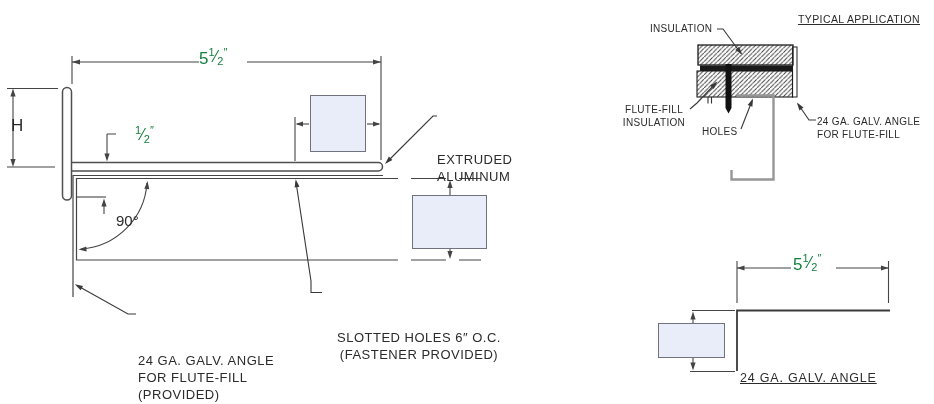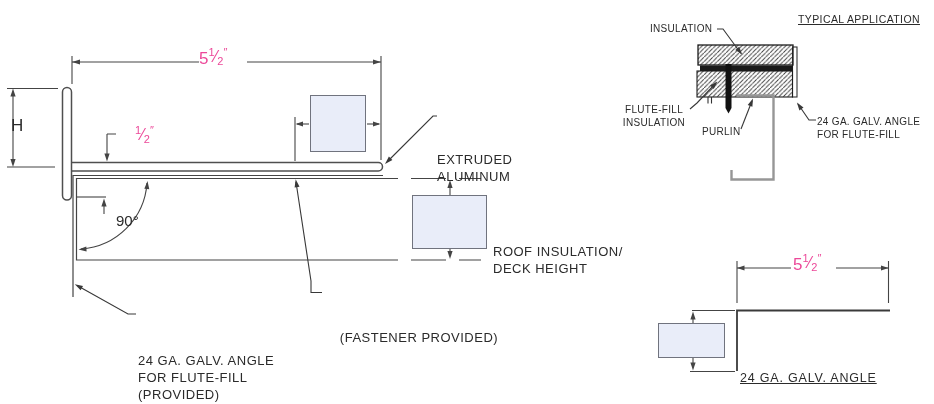--- a/index.html
+++ b/index.html
@@ -7,21 +7,21 @@
     position:relative;width:934px;height:404px;background:#ffffff;overflow:hidden;
     font-family:"Liberation Sans", sans-serif;color:#2b2b2b;
   }
   #stage svg{position:absolute;left:0;top:0;}
   .lbl{position:absolute;white-space:nowrap;color:#2b2b2b;letter-spacing:0.5px;}
   .lbl-13{font-size:13px;line-height:16.5px;margin-top:44px;}
   .lbl-10{font-size:10px;line-height:12.5px;letter-spacing:0.3px;}
   .ctr{text-align:center;}
   .underlined{text-decoration:underline;}
   .blue-box{position:absolute;background:#e9edf9;border:1px solid #70737e;box-sizing:border-box;}
-  .dim{position:absolute;white-space:nowrap;color:#ec4899;}
+  .dim{position:absolute;white-space:nowrap;color:#15803d;}
   .dim .whole{font-size:17px;}
   .dim .fnum{font-size:11px;vertical-align:8px;}
   .dim .fslash{font-size:16px;vertical-align:2px;}
   .dim .fden{font-size:11px;vertical-align:-1px;}
   .dim .unit{font-size:11px;vertical-align:8px;}
   .dim-plain{position:absolute;white-space:nowrap;color:#2b2b2b;}
 </style>
 </head>
 <body>
 
@@ -148,45 +148,42 @@
 
   <div class="dim" style="left:115px;top:124px;margin-left:20px;"><span class="fnum">1</span><span class="fslash">⁄</span><span class="fden">2</span><span class="unit">″</span></div>
 
   <div class="dim-plain" style="left:116px;top:212px;font-size:15px;">90°</div>
 
   <div class="lbl lbl-13" style="left:437px;top:108px;">
     <div>EXTRUDED</div>
     <div>ALUMINUM</div>
   </div>
 
-  <div class="lbl lbl-13" style="left:493px;top:200px;">
-    <div>ROOF INSULATION/</div>
-    <div>DECK HEIGHT</div>
-  </div>
 
   <div class="lbl lbl-13 ctr" style="left:328px;top:286px;width:182px;">
+    <div>SLOTTED HOLES 6″ O.C.</div>
     <div>(FASTENER PROVIDED)</div>
   </div>
 
   <div class="lbl lbl-13" style="left:138px;top:308px;line-height:17px;">
     <div>24 GA. GALV. ANGLE</div>
     <div>FOR FLUTE-FILL</div>
     <div>(PROVIDED)</div>
   </div>
 
   <div class="lbl underlined" style="left:798px;top:13px;font-size:10.5px;letter-spacing:0.4px;">TYPICAL APPLICATION</div>
 
   <div class="lbl lbl-10" style="left:650px;top:23px;">INSULATION</div>
 
   <div class="lbl lbl-10 ctr" style="left:620px;top:104px;width:68px;">
     <div>FLUTE-FILL</div>
     <div>INSULATION</div>
   </div>
 
-  <div class="lbl lbl-10" style="left:702px;top:126px;">PURLIN</div>
+  <div class="lbl lbl-10" style="left:702px;top:126px;">HOLES</div>
 
   <div class="lbl lbl-10" style="left:817px;top:115px;line-height:13px;">
     <div>24 GA. GALV. ANGLE</div>
     <div>FOR FLUTE-FILL</div>
   </div>
 
   <div class="dim" style="left:793px;top:252px;"><span class="whole">5</span><span class="fnum">1</span><span class="fslash">⁄</span><span class="fden">2</span><span class="unit">″</span></div>
 
   <div class="lbl underlined" style="left:740px;top:371px;font-size:12.5px;letter-spacing:0.8px;">24 GA. GALV. ANGLE</div>
 

